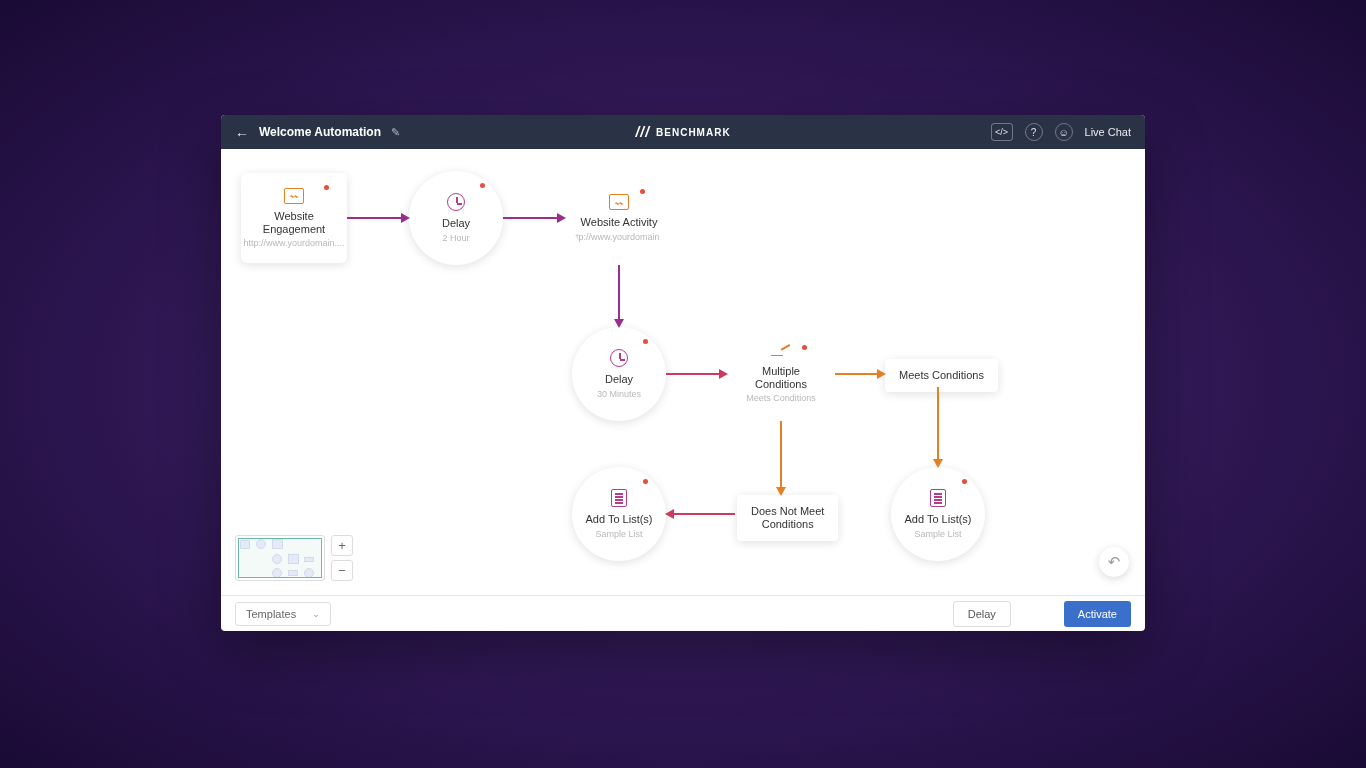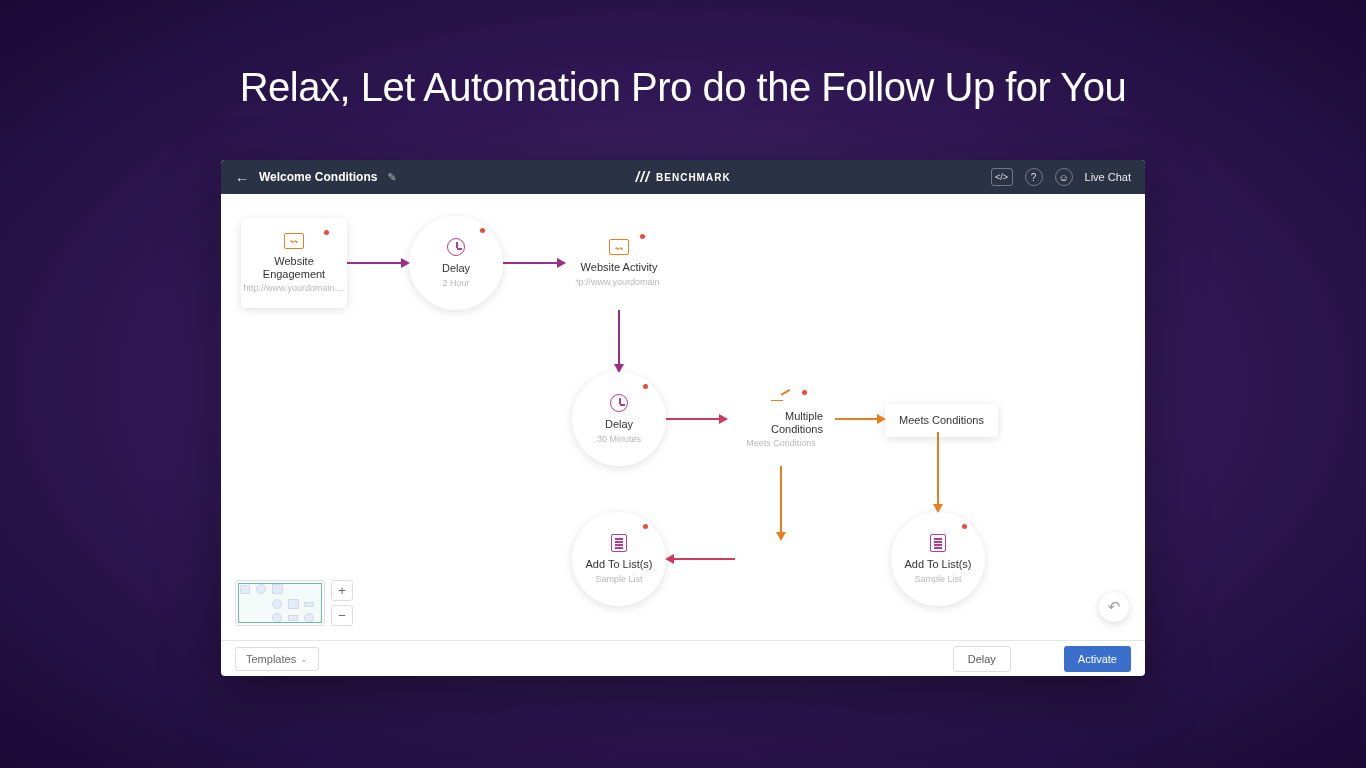--- a/index.html
+++ b/index.html
@@ -43,45 +43,44 @@
 
 .minimap { position: absolute; left: 14px; bottom: 14px; display: flex; gap: 6px; }
 .mini-view { width: 90px; height: 46px; border: 1px solid #ddd; border-radius: 3px; background: #fff; position: relative; }
 .mini-view .mini-box { position: absolute; border: 1px solid #6bbaa7; background: rgba(107,186,167,0.08); }
 .mini-shape { position: absolute; background: #eef; border: 1px solid #dde; }
 .zoom-ctrl { display: flex; flex-direction: column; gap: 4px; }
 .zoom-btn { width: 22px; height: 21px; border: 1px solid #ddd; border-radius: 3px; background: #fff; display: flex; align-items: center; justify-content: center; font-size: 13px; color: #666; cursor: pointer; }
 .undo-fab { position: absolute; right: 16px; bottom: 18px; width: 30px; height: 30px; border-radius: 50%; background: #fff; box-shadow: 0 2px 8px rgba(0,0,0,0.15); display: flex; align-items: center; justify-content: center; font-size: 15px; color: #999; cursor: pointer; }
 
 .footer { height: 36px; border-top: 1px solid #e5e5e5; display: flex; align-items: center; padding: 0 14px; gap: 8px; }
-.templates-btn { font-size: 11px; color: #666; border: 1px solid #ddd; border-radius: 3px; padding: 5px 10px; display: flex; align-items: center; gap: 4px; cursor: pointer; background: #fff; }
+.templates-btn { font-size: 11px; color: #666; border: 1px solid #ddd; border-radius: 3px; padding: 5px 10px; display: flex; align-items: center; gap: 16px; cursor: pointer; background: #fff; }
 .footer-spacer { flex: 1; }
 .save-btn { font-size: 11px; color: #555; border: 1px solid #ddd; border-radius: 3px; padding: 6px 14px; cursor: pointer; background: #fff; }
 .activate-btn { font-size: 11px; color: #fff; border: none; border-radius: 3px; padding: 7px 14px; cursor: pointer; background: #3b6fcc; margin-left: 45px; }
 
 .conn { position: absolute; pointer-events: none; }
 .h-line { height: 2px; }
 .v-line { width: 2px; }
 .arrow-r { width: 0; height: 0; border-top: 5px solid transparent; border-bottom: 5px solid transparent; border-left: 9px solid; }
 .arrow-d { width: 0; height: 0; border-left: 5px solid transparent; border-right: 5px solid transparent; border-top: 9px solid; }
 .arrow-l { width: 0; height: 0; border-top: 5px solid transparent; border-bottom: 5px solid transparent; border-right: 9px solid; }
 </style>
 </head>
 <body>
 
 <div class="hero">
-  <h1>Relax, Let Automation Pro do the Follow Up for You</h1>
 </div>
 
 <div class="app-window">
 
   <div class="topbar">
     <div class="topbar-left">
       <span class="back-arrow">←</span>
-      <span class="topbar-title">Welcome Conditions</span>
+      <span class="topbar-title">Welcome Automation</span>
       <span class="pencil-icon">✎</span>
     </div>
     <div class="topbar-center">
       <span class="logo-mark">///</span>
       <span>BENCHMARK</span>
     </div>
     <div class="topbar-right">
       <span class="tool-btn">&lt;/&gt;</span>
       <span class="help-circle">?</span>
       <span class="user-circle">☺</span>
@@ -112,38 +111,42 @@
       <div class="sub">http://www.yourdomain....</div>
     </div>
 
     <div class="node circle" style="left:351px; top:178px;">
       <span class="dot"></span>
       <div class="icon-clock"></div>
       <div class="title">Delay</div>
       <div class="sub">30 Minutes</div>
     </div>
 
-    <div class="node hex" style="left:506px; top:178px;text-align:right;">
+    <div class="node hex" style="left:506px; top:178px;">
       <span class="dot"></span>
       <div class="icon-branch"></div>
       <div class="title">Multiple Conditions</div>
       <div class="sub">Meets Conditions</div>
     </div>
 
     <div class="node small-rect" style="left:664px; top:210px;">
       <div class="title">Meets Conditions</div>
     </div>
 
     <div class="node circle" style="left:351px; top:318px;">
       <span class="dot"></span>
       <div class="icon-list"></div>
       <div class="title">Add To List(s)</div>
       <div class="sub">Sample List</div>
     </div>
 
+    <div class="node small-rect" style="left:516px; top:346px;">
+      <div class="title">Does Not Meet</div>
+      <div class="title">Conditions</div>
+    </div>
 
     <div class="node circle" style="left:670px; top:318px;">
       <span class="dot"></span>
       <div class="icon-list"></div>
       <div class="title">Add To List(s)</div>
       <div class="sub">Sample List</div>
     </div>
 
     <div class="conn h-line" style="left:126px; top:68px; width:56px; background:#9b2d8c;"></div>
     <div class="conn arrow-r" style="left:180px; top:64px; border-left-color:#9b2d8c;"></div>

